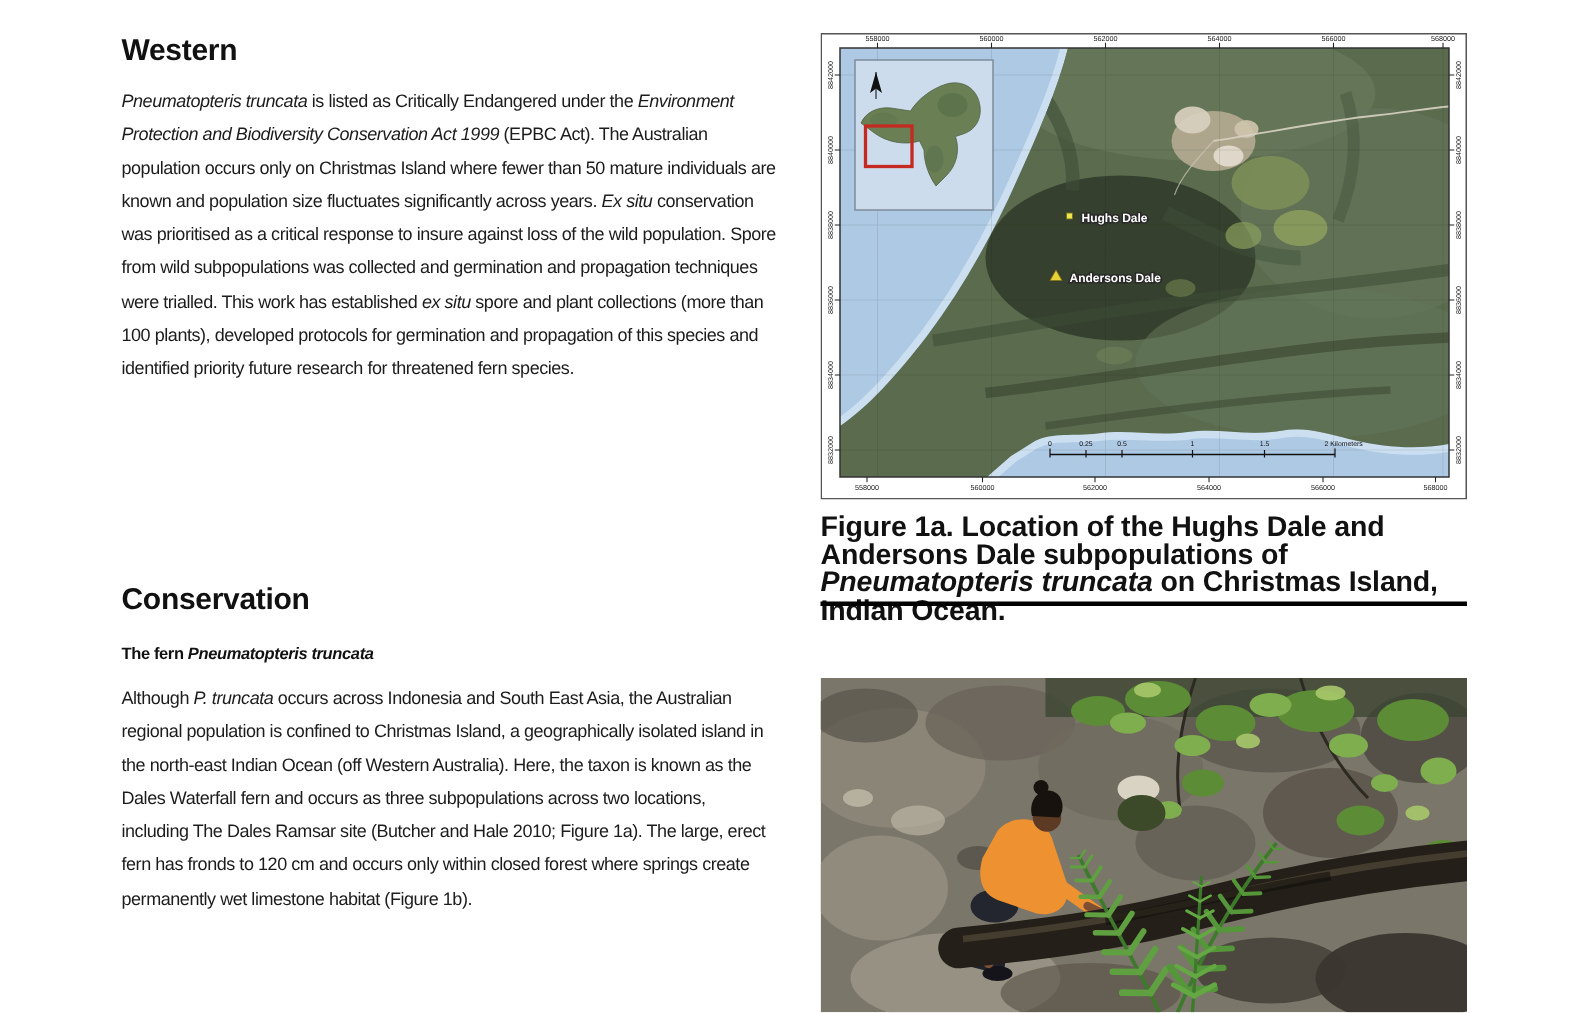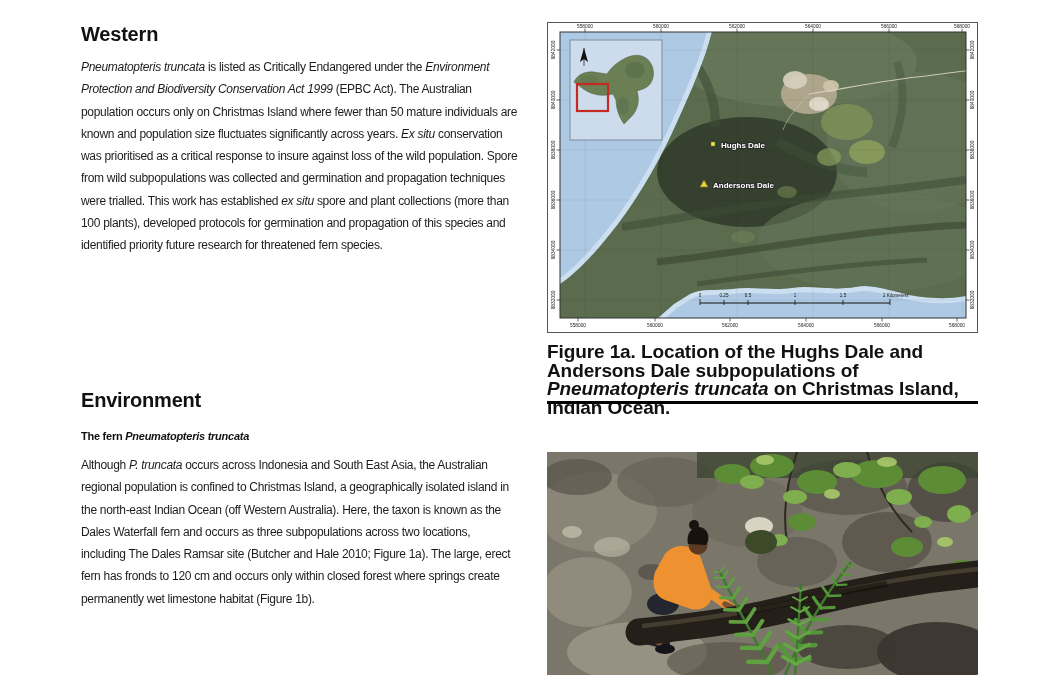--- a/index.html
+++ b/index.html
@@ -33,21 +33,21 @@
   .map-site-label{font-size:8px;font-weight:bold;fill:#ffffff;stroke:#2a2a2a;stroke-width:2px;paint-order:stroke}
   .scale-label{font-size:4.6px;fill:#111}
 </style>
 </head>
 <body>
 
 <h2 class="doc-h abs" id="summary-heading">Western</h2>
 
 <p class="doc-body abs" id="summary-paragraph"><span style="font-style: italic;">Pneumatopteris truncata</span><span> is listed as Critically Endangered under the </span><span style="font-style: italic;">Environment Protection and Biodiversity Conservation Act 1999</span><span> (EPBC Act). The Australian population occurs only on Christmas Island where fewer than 50 mature individuals are known and population size fluctuates significantly across years. </span><span style="font-style: italic;">Ex situ</span><span> conservation was prioritised as a critical response to insure against loss of the wild population. Spore from wild subpopulations was collected and germination and propagation techniques were trialled. This work has established </span><span style="font-style: italic;">ex situ</span><span> spore and plant collections (more than 100 plants), developed protocols for germination and propagation of this species and identified priority future research for threatened fern species.</span></p>
 
-<h2 class="doc-h abs" id="introduction-heading">Environment</h2>
+<h2 class="doc-h abs" id="introduction-heading">Conservation</h2>
 
 <h3 class="doc-sub abs" id="fern-subheading"><span>The fern </span><span style="font-style: italic;">Pneumatopteris truncata</span></h3>
 
 <p class="doc-body abs" id="introduction-paragraph"><span>Although </span><span style="font-style: italic;">P. truncata</span><span> occurs across Indonesia and South East Asia, the Australian regional population is confined to Christmas Island, a geographically isolated island in the north-east Indian Ocean (off Western Australia). Here, the taxon is known as the Dales Waterfall fern and occurs as three subpopulations across two locations, including The Dales Ramsar site (Butcher and Hale 2010; Figure 1a). The large, erect fern has fronds to 120 cm and occurs only within closed forest where springs create permanently wet limestone habitat (Figure 1b).</span></p>
 
 <figure class="abs" id="figure-map">
 <svg viewBox="0 0 431 311" width="431" height="311">
   <defs>
     <clipPath id="mapclip">
           <rect x="13" y="10" width="406" height="286"></rect>

